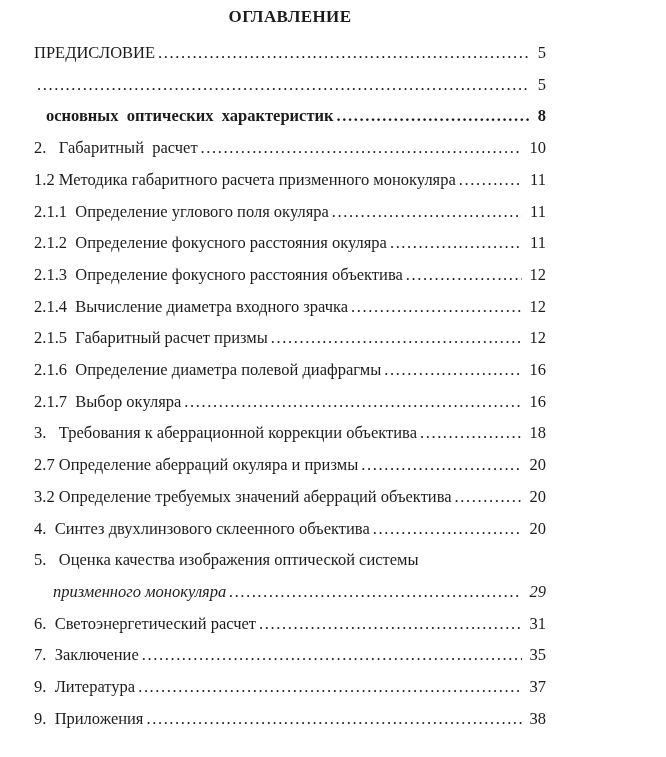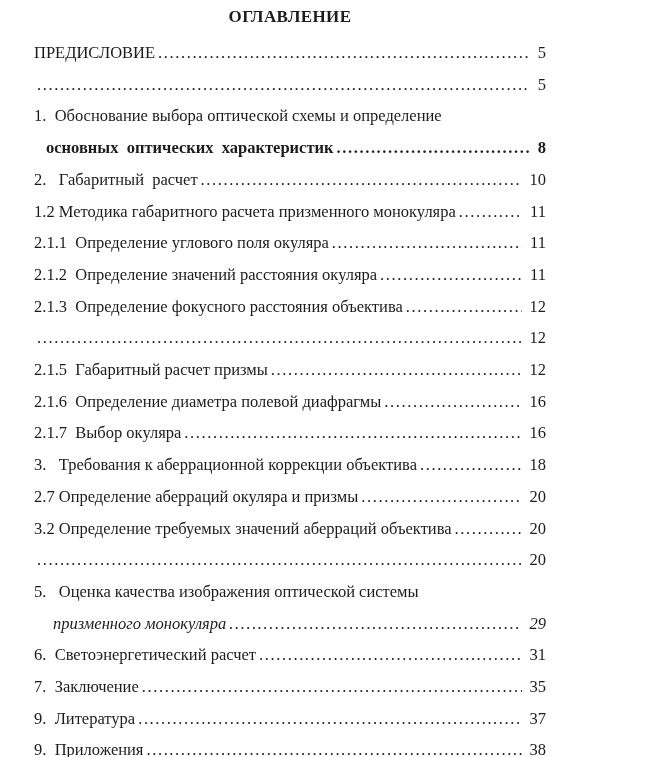--- a/index.html
+++ b/index.html
@@ -72,24 +72,20 @@
   <div class="toc-list">
       <div class="toc-row">
     <span class="toc-text">ПРЕДИСЛОВИЕ</span>
     <span class="toc-leader"></span>
     <span class="toc-page">5</span>
   </div>
       <div class="toc-row">
     <span class="toc-leader"></span>
     <span class="toc-page">5</span>
   </div>
-      <div class="toc-row no-page">
-    <span class="toc-text">1.  Обоснование выбора оптической схемы и определение</span>
-
-  </div>
       <div class="toc-row indent-1">
     <span class="toc-text">основных  оптических  характеристик</span>
     <span class="toc-leader"></span>
     <span class="toc-page">8</span>
   </div>
       <div class="toc-row">
     <span class="toc-text">2.   Габаритный  расчет</span>
     <span class="toc-leader"></span>
     <span class="toc-page">10</span>
   </div>
@@ -97,30 +93,31 @@
     <span class="toc-text">1.2 Методика габаритного расчета призменного монокуляра</span>
     <span class="toc-leader"></span>
     <span class="toc-page">11</span>
   </div>
       <div class="toc-row">
     <span class="toc-text">2.1.1  Определение углового поля окуляра</span>
     <span class="toc-leader"></span>
     <span class="toc-page">11</span>
   </div>
       <div class="toc-row">
-    <span class="toc-text">2.1.2  Определение значений расстояния окуляра</span>
+    <span class="toc-text">2.1.2  Определение фокусного расстояния окуляра</span>
     <span class="toc-leader"></span>
     <span class="toc-page">11</span>
   </div>
       <div class="toc-row">
     <span class="toc-text">2.1.3  Определение фокусного расстояния объектива</span>
     <span class="toc-leader"></span>
     <span class="toc-page">12</span>
   </div>
       <div class="toc-row">
+    <span class="toc-text">2.1.4  Вычисление диаметра входного зрачка</span>
     <span class="toc-leader"></span>
     <span class="toc-page">12</span>
   </div>
       <div class="toc-row">
     <span class="toc-text">2.1.5  Габаритный расчет призмы</span>
     <span class="toc-leader"></span>
     <span class="toc-page">12</span>
   </div>
       <div class="toc-row">
     <span class="toc-text">2.1.6  Определение диаметра полевой диафрагмы</span>
@@ -141,20 +138,21 @@
     <span class="toc-text">2.7 Определение аберраций окуляра и призмы</span>
     <span class="toc-leader"></span>
     <span class="toc-page">20</span>
   </div>
       <div class="toc-row">
     <span class="toc-text">3.2 Определение требуемых значений аберраций объектива</span>
     <span class="toc-leader"></span>
     <span class="toc-page">20</span>
   </div>
       <div class="toc-row">
+    <span class="toc-text">4.  Синтез двухлинзового склеенного объектива</span>
     <span class="toc-leader"></span>
     <span class="toc-page">20</span>
   </div>
       <div class="toc-row no-page">
     <span class="toc-text">5.   Оценка качества изображения оптической системы</span>
 
   </div>
       <div class="toc-row indent-2">
     <span class="toc-text">призменного монокуляра</span>
     <span class="toc-leader"></span>

